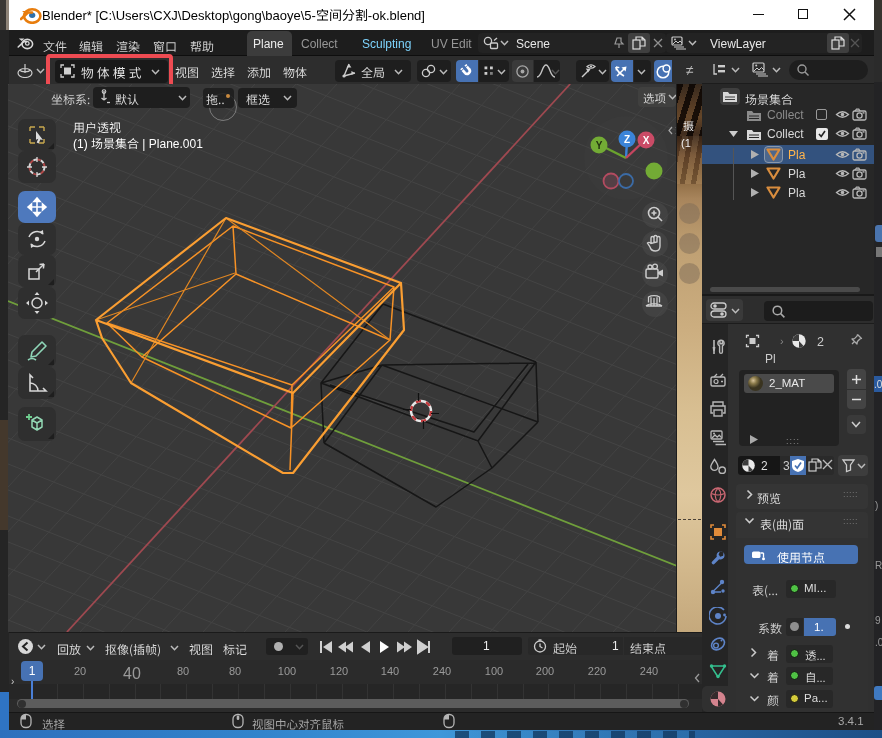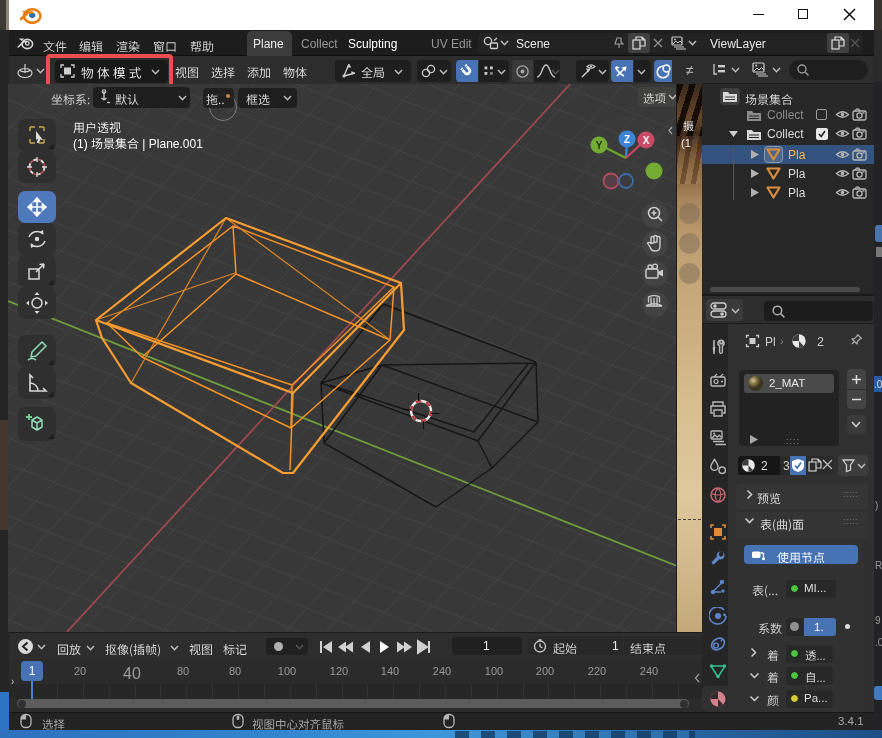--- a/index.html
+++ b/index.html
@@ -34,20 +34,28 @@
 <div class="abs" style="left:874px;top:686px;width:8px;height:14px;background:#3f79c0;border-radius:3px 0 0 3px"></div>
 <div class="abs" style="left:0;top:730px;width:882px;height:8px;background:linear-gradient(90deg,#2d70bd 0%,#3284cc 30%,#3e97da 50%,#2a6aa8 72%,#1d4f86 100%)"></div>
 <div class="abs" style="left:455px;top:731px;width:240px;height:7px;background:repeating-linear-gradient(90deg,rgba(20,60,100,.8) 0 14px,rgba(70,150,210,.2) 14px 26px)"></div>
 <div class="abs" style="left:9px;top:0;width:865px;height:30px;background:#fff"></div>
 <svg class="abs" style="left:20px;top:6px" width="22" height="18" viewBox="0 0 22 18">
 <ellipse cx="12.2" cy="10" rx="8.2" ry="6.8" fill="none" stroke="#e87d0d" stroke-width="2.6"></ellipse>
 <ellipse cx="12.2" cy="9.2" rx="3.1" ry="2.7" fill="#2f6fa8"></ellipse>
 <path d="M1,13 L8,6.5 L12,6.5" fill="none" stroke="#e87d0d" stroke-width="2.6" stroke-linecap="round"></path>
 <path d="M2,5 L9,5 L6,8 Z" fill="#e87d0d"></path>
     </svg>
+<div class="row" style="left:42px;top:8px;font-size:13px;color:#000">Blender* [C:\Users\CXJ\Desktop\gong\baoye\5-<svg class="ct" width="52.0" height="16.2" viewBox="0 0 4000 1246" style="vertical-align:-5.3px">
+        <g fill="#000" transform="translate(0,838) scale(1,-1)">
+          <use href="#u7a7a" x="0"></use>
+          <use href="#u95f4" x="1000"></use>
+          <use href="#u5206" x="2000"></use>
+          <use href="#u5272" x="3000"></use>
+        </g>
+      </svg>-ok.blend]</div>
 <div class="abs" style="left:753px;top:14px;width:11px;height:1.4px;background:#111"></div>
 <div class="abs" style="left:798px;top:9px;width:10px;height:10px;border:1.4px solid #111"></div>
 <svg class="abs" style="left:843px;top:8px" width="13" height="13" viewBox="0 0 13 13">
       <path d="M1,1 L12,12 M12,1 L1,12" stroke="#111" stroke-width="1.5"></path>
     </svg>
 <div class="abs" style="left:9px;top:30px;width:865px;height:26px;background:#1d1d1d;border-bottom:1px solid #0e0e0e"></div>
 <svg class="abs" style="left:17px;top:35px" width="17" height="15" viewBox="0 0 17 15">
 <ellipse cx="10.3" cy="9" rx="5.3" ry="4.6" fill="none" stroke="#d8d8d8" stroke-width="1.6"></ellipse>
 <circle cx="10.3" cy="8.4" r="1.8" fill="none" stroke="#d8d8d8" stroke-width="1.3"></circle>
 <path d="M1.2,12 L6.8,6.6 L9.6,6.6" fill="none" stroke="#d8d8d8" stroke-width="1.6" stroke-linecap="round"></path>
@@ -79,21 +87,21 @@
       </svg></div>
 <div class="abs" style="left:190px;top:37px"><svg class="ct" width="24.0" height="15.0" viewBox="0 0 2000 1250" style="vertical-align:-4.9px">
         <g fill="#d4d4d4" transform="translate(0,842) scale(1,-1)">
           <use href="#u5e2e" x="0"></use>
           <use href="#u52a9" x="1000"></use>
         </g>
       </svg></div>
 <div class="abs" style="left:247px;top:31px;width:45px;height:25px;background:#3c3c3c;border-radius:5px 5px 0 0"></div>
 <div class="abs" style="left:253px;top:37px;font-size:12px;color:#ececec">Plane</div>
 <div class="abs" style="left:301px;top:37px;font-size:12px;color:#979797">Collect</div>
-<div class="abs" style="left:348px;top:37px;font-size:12px;color:#ffffff">Sculpting</div>
+<div class="abs" style="left:362px;top:37px;font-size:12px;color:#7dd3fc">Sculpting</div>
 <div class="abs" style="left:431px;top:37px;font-size:12px;color:#979797">UV Edit</div>
 <div class="abs" style="left:478px;top:33px;width:188px;height:20px;background:#232323;border-radius:4px"></div>
 <svg class="abs" style="left:483px;top:36px" width="16" height="14" viewBox="0 0 16 14">
 <circle cx="5" cy="5" r="3.6" fill="none" stroke="#ccc" stroke-width="1.3"></circle>
 <rect x="7.5" y="7" width="7" height="5.5" rx="1" fill="none" stroke="#ccc" stroke-width="1.3"></rect>
 <path d="M11,4.5 l3,-2.5" stroke="#ccc" stroke-width="1.3"></path>
     </svg>
 <div class="abs" style="left:500px;top:40px">
       <svg width="9" height="6" viewBox="0 0 9 6">
         <path d="M1,1 L4.5,4.7 L8,1" fill="none" stroke="#bbb" stroke-width="1.5"></path>
@@ -736,21 +744,21 @@
     </svg>
 <div class="abs" style="left:702px;top:686px;width:26px;height:26px;background:#303030;border-radius:5px 0 0 5px"></div>
 <svg class="abs" style="left:709px;top:690px" width="18" height="18" viewBox="0 0 18 18">
       <circle cx="9" cy="9" r="7.5" fill="#d4838e"></circle>
       <path d="M9,1.5 v7.5 L1.6,9 A7.5,7.5 0 0,1 9,1.5 M9,9 l5,5.6 A7.5,7.5 0 0,1 9,16.5 Z" fill="#352a2c"></path>
     </svg>
 <svg class="abs" style="left:745px;top:334px" width="15" height="14" viewBox="0 0 15 14">
 <rect x="4.5" y="4" width="6" height="6" fill="#ccc"></rect>
       <path d="M1.5,4 v-2.5 h2.5 M11,1.5 h2.5 V4 M13.5,10 v2.5 H11 M4,12.5 H1.5 V10" fill="none" stroke="#ccc" stroke-width="1.3"></path>
     </svg>
-<div class="abs" style="left:765px;top:335px;font-size:12px;color:#ccc">Pl</div>
+<div class="abs" style="left:765px;top:352px;font-size:12px;color:#ccc">Pl</div>
 <div class="abs" style="left:780px;top:335px;font-size:11px;color:#888">›</div>
 <svg class="abs" style="left:791px;top:333px" width="16" height="16" viewBox="0 0 16 16">
       <circle cx="8" cy="8" r="6.7" fill="#e8e8e8"></circle>
       <path d="M8,1.3 v6.7 L1.4,8 A6.7,6.7 0 0,1 8,1.3 M8,8 l4.6,4.9 A6.7,6.7 0 0,1 8,14.7 Z" fill="#3c3c3c"></path>
     </svg>
 <div class="abs" style="left:817px;top:335px;font-size:12.5px;color:#ccc">2</div>
 <svg class="abs" style="left:850px;top:333px" width="13" height="13" viewBox="0 0 13 13">
       <path d="M7.5,1.5 l4,4 -1.6,0.5 -2.5,2.5 -0.4,2.5 -2.5,-2.5 -2.5,2.5 M4.5,8.5 l-2.5,-2.5 2.5,-0.4 2.5,-2.5 0.5,-1.6" fill="none" stroke="#aaa" stroke-width="1.3" stroke-linejoin="round"></path>
     </svg>
 <div class="abs" style="left:739px;top:370px;width:100px;height:76px;background:#222222;border-radius:4px"></div>

